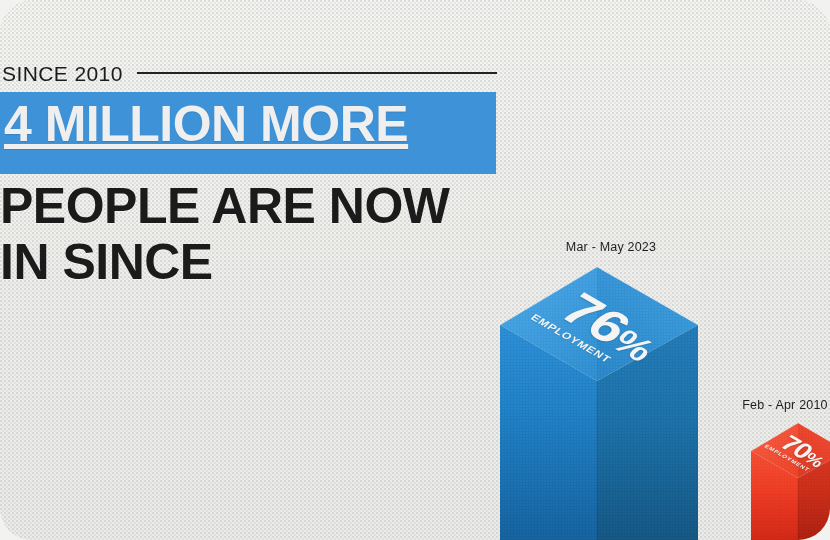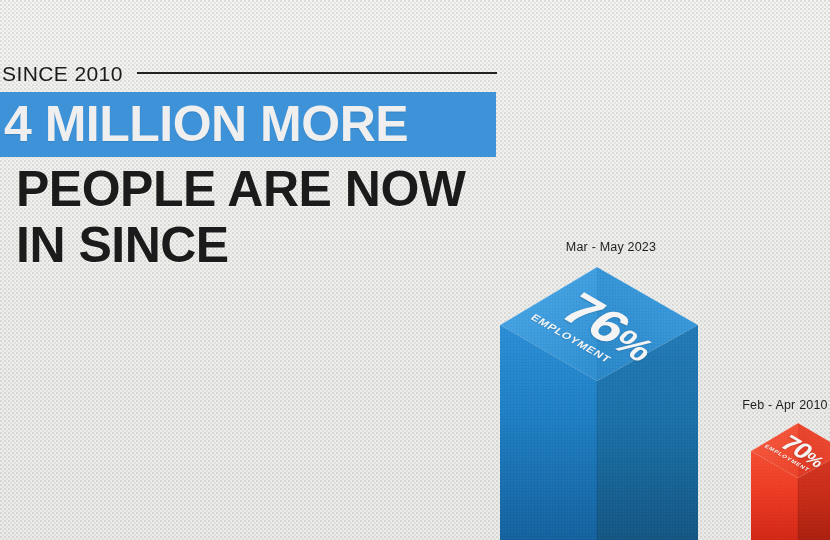--- a/index.html
+++ b/index.html
@@ -19,20 +19,21 @@
     width: 830px;
     height: 540px;
     overflow: hidden;
     background-color: #f1f1ef;
     background-image:
       radial-gradient(circle at 1px 1px, rgba(165,165,160,0.30) 0.8px, transparent 1.2px),
       radial-gradient(circle at 1px 1px, rgba(180,180,175,0.22) 0.8px, transparent 1.2px),
       linear-gradient(180deg, #f4f4f2 0%, #eeeeec 55%, #ebebe9 100%);
     background-size: 4px 4px, 4px 4px, 100% 100%;
     background-position: 0 0, 2px 2px, 0 0;
+    border-radius: 32px;
   }
 
   
   .kicker-row {
     position: absolute;
     left: 2px;
     top: 57px;
     width: 500px;
     height: 32px;
     display: flex;
@@ -60,31 +61,32 @@
     top: 92px;
     width: 520px;
   }
   .hl-line {
     font-size: 50px;
     font-weight: 700;
     letter-spacing: -0.5px;
     line-height: 56px;
     color: #1b1b1b;
     white-space: nowrap;
-    padding-left: 16px;
+    padding-left: 0;
     text-shadow: 0 1px 0 rgba(255,255,255,0.35);
   }
   .hl-line.highlight {
     display: inline-block;
     background: #3d92d8;
     color: #efefef;
-    padding: 4px 4px 5px 4px;
+    padding: 4px 4px 22px 4px;
     width: 488px;
     box-sizing: content-box;
     text-shadow: 0 1px 1px rgba(0,0,0,0.10);
+    text-decoration: underline;
   }
   .hl-rest { margin-top: 4px; }
 
   
   .bar {
     position: absolute;
   }
   .bar-label {
     position: absolute;
     font-size: 12.5px;

